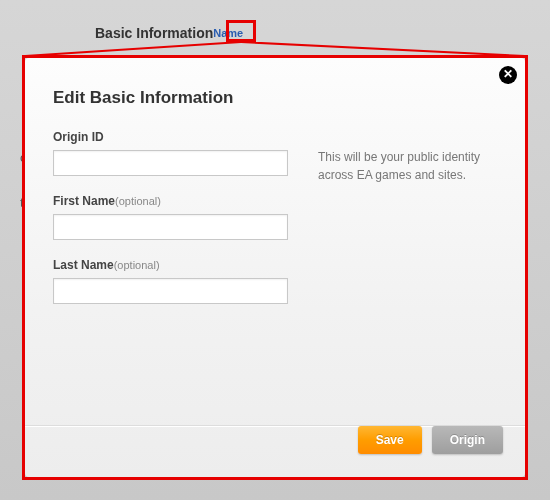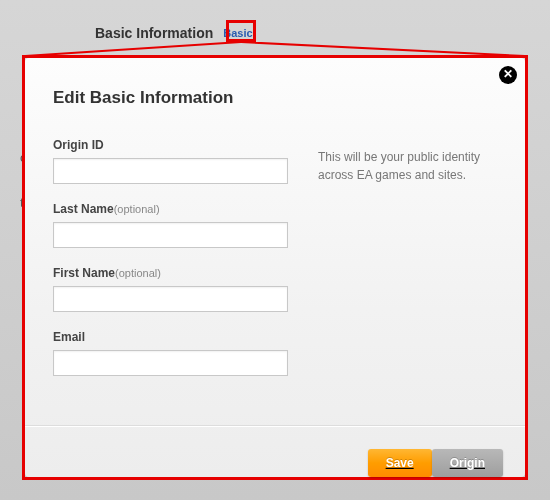--- a/index.html
+++ b/index.html
@@ -18,21 +18,20 @@
   }
   .bg-header {
     position: absolute;
     top: 25px;
     left: 95px;
     font-size: 14px;
     font-weight: bold;
     color: #333;
     display: flex;
     align-items: center;
-    gap: 10px;
     justify-content: center;
   }
   .bg-edit-link {
     font-size: 11px;
     font-weight: bold;
     color: #2a5db0;
   }
   .bg-side {
     position: absolute;
     left: 0;
@@ -110,21 +109,20 @@
   }
   .field {
     margin-bottom: 18px;
   }
   .field-label {
     font-size: 12px;
     font-weight: bold;
     color: #444;
     margin-bottom: 6px;
     display: block;
-    margin-top: 8px;
   }
   .optional {
     font-weight: normal;
     color: #888;
     font-size: 11px;
   }
   .text-input {
     width: 100%;
     height: 26px;
     border: 1px solid #c8c8c8;
@@ -145,23 +143,23 @@
   }
   .modal-footer {
     position: absolute;
     bottom: 0;
     left: 0; right: 0;
     height: 52px;
     border-top: 1px solid #ddd;
     box-shadow: inset 0 1px 0 #fff;
     display: flex;
     justify-content: flex-end;
-    align-items: flex-end;
+    align-items: flex-start;
     padding-right: 22px;
-    text-decoration: underline;
+    gap: 10px;
   }
   .btn {
     height: 28px;
     padding: 0 18px;
     border-radius: 3px;
     font-size: 12px;
     font-weight: bold;
     cursor: pointer;
     border: none;
     box-shadow: 0 1px 2px rgba(0,0,0,0.2);
@@ -176,21 +174,21 @@
     color: #fff;
     text-shadow: 0 -1px 0 rgba(0,0,0,0.2);
   }
 </style>
 </head>
 <body>
 
 <div class="bg-layer">
   <div class="bg-header">
     <span>Basic Information</span>
-    <span class="bg-edit-link">Basic</span>
+    <span class="bg-edit-link">Name</span>
   </div>
   <div class="bg-side">
     <div>oin</div>
     <div>t C</div>
   </div>
 </div>
 
 <div class="highlight-box"></div>
 <svg class="connector">
   <line x1="241" y1="0" x2="25" y2="14" stroke="#e60000" stroke-width="2"></line>
@@ -207,36 +205,32 @@
   <div class="modal-body">
     <div class="form-col">
 
       <div class="field">
         <label class="field-label">Origin ID</label>
         <input class="text-input" type="text" value="" style="">
       </div>
 
       <div class="field">
         <label class="field-label">
+          <span>First Name</span><span class="optional">(optional)</span>
+        </label>
+        <input class="text-input" type="text" value="" style="">
+      </div>
+
+      <div class="field">
+        <label class="field-label">
           <span>Last Name</span><span class="optional">(optional)</span>
         </label>
         <input class="text-input" type="text" value="" style="">
       </div>
 
-      <div class="field">
-        <label class="field-label">
-          <span>First Name</span><span class="optional">(optional)</span>
-        </label>
-        <input class="text-input" type="text" value="" style="">
-      </div>
-
-      <div class="field">
-        <label class="field-label">Email</label>
-        <input class="text-input" type="text" value="" style="">
-      </div>
 
     </div>
     <div class="hint-col">
       <div class="hint">This will be your public identity across EA games and sites.</div>
     </div>
   </div>
 
   <div class="modal-footer">
     <button class="btn btn-primary">Save</button>
     <button class="btn btn-secondary">Origin</button>

